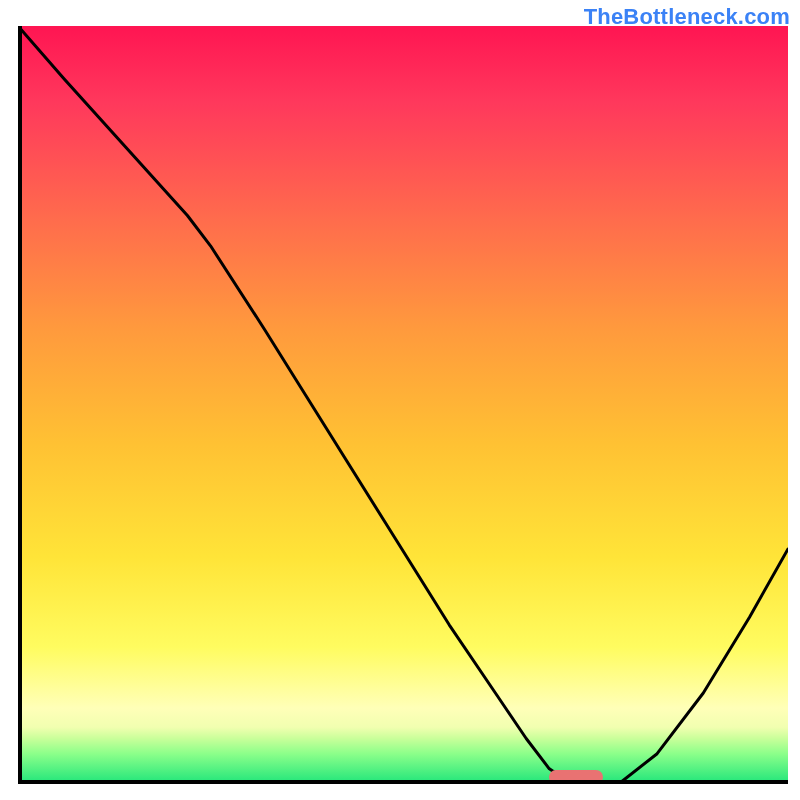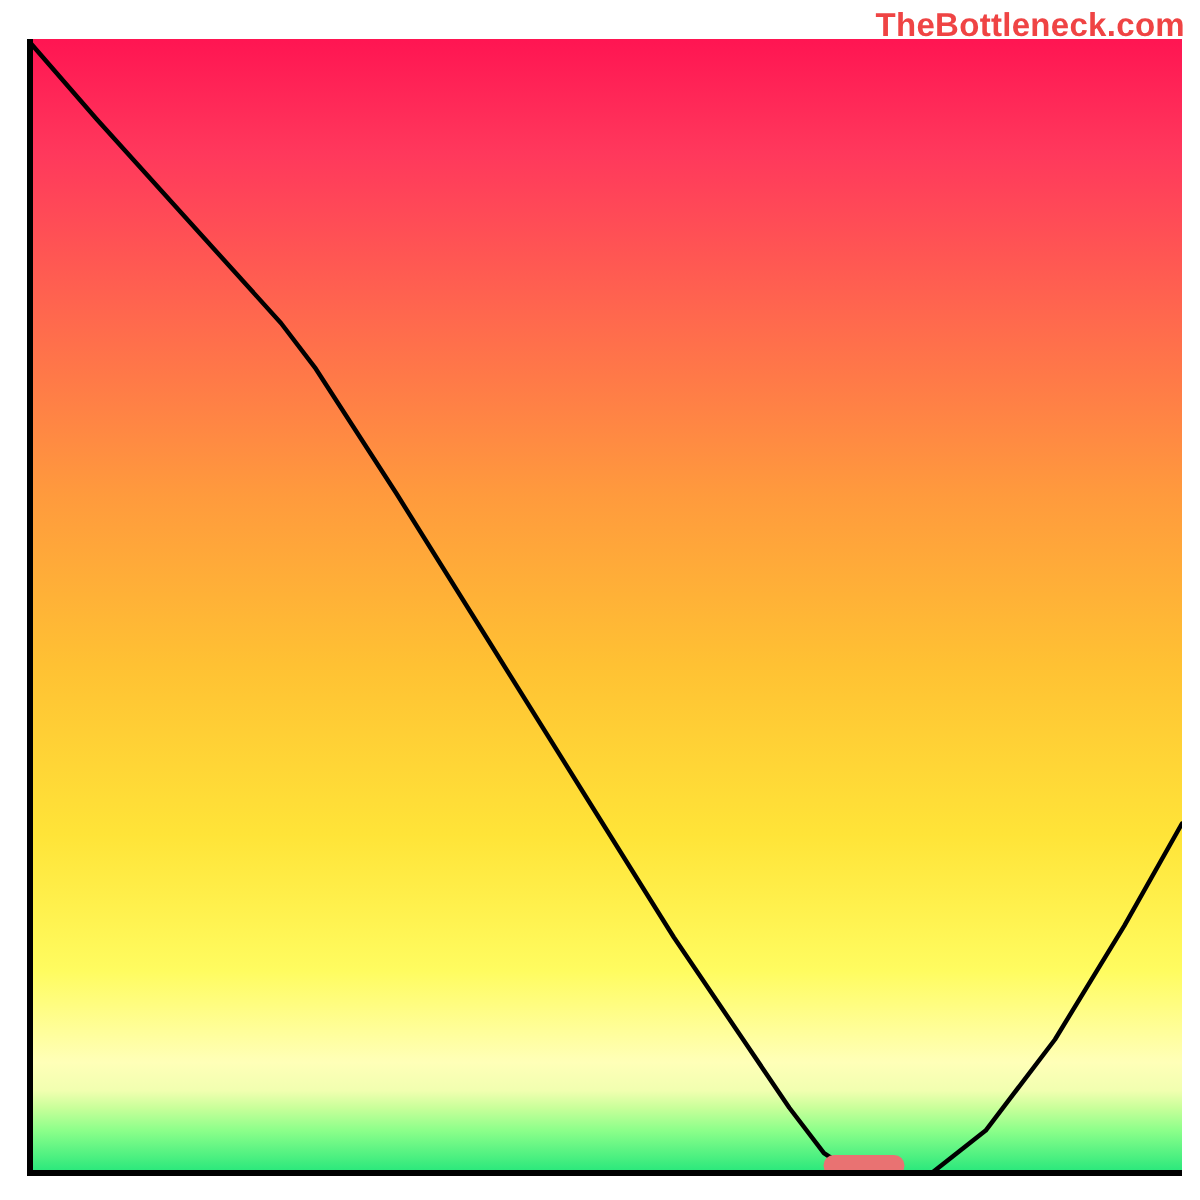--- a/index.html
+++ b/index.html
@@ -15,21 +15,21 @@
     position: relative;
     width: 800px;
     height: 800px;
   }
   .watermark {
     position: absolute;
     top: 4px;
     right: 10px;
     font-size: 22px;
     font-weight: bold;
-    color: #ef4444;
+    color: #3b82f6;
     letter-spacing: 0.2px;
     user-select: none;
     text-align: center;
   }
   .plot-area {
     position: absolute;
     left: 18px;
     top: 26px;
     width: 770px;
     height: 758px;

